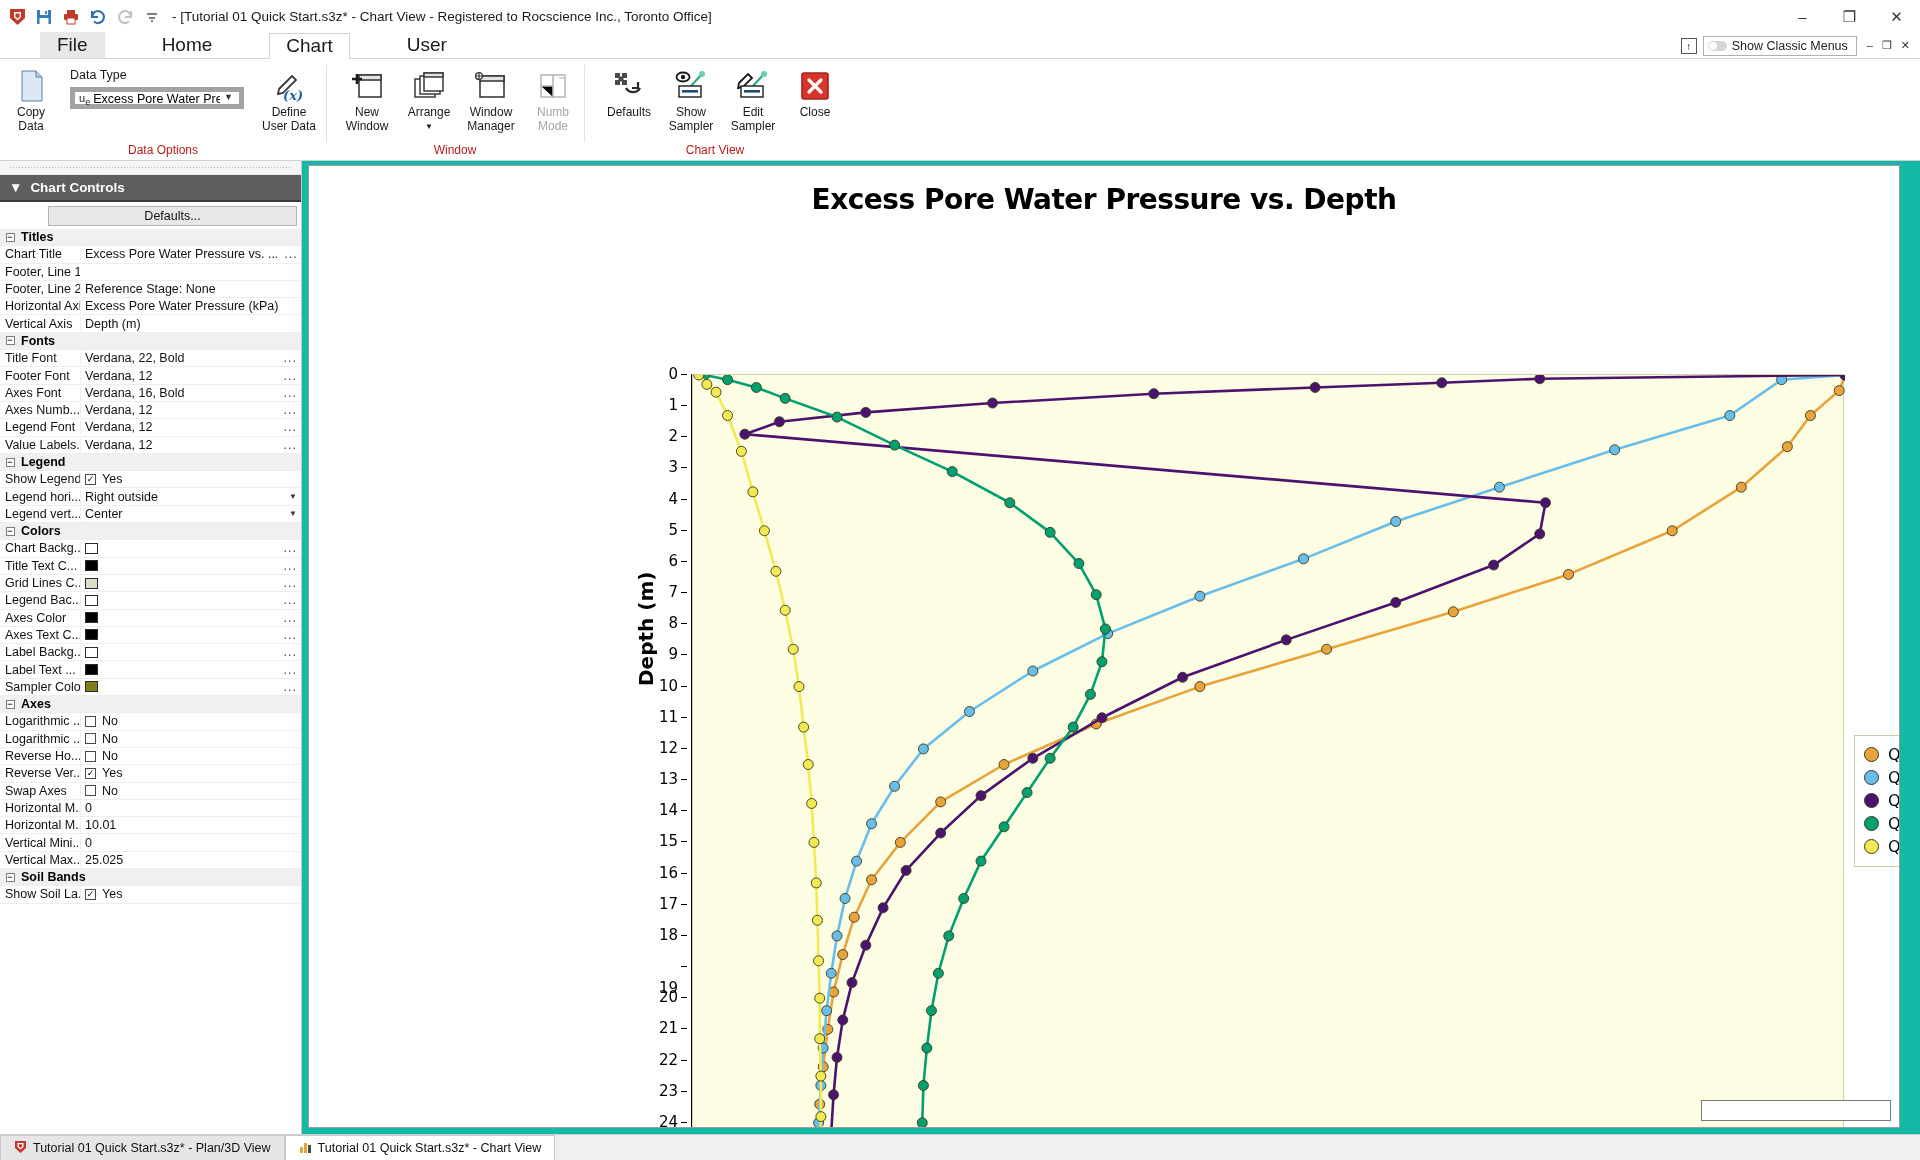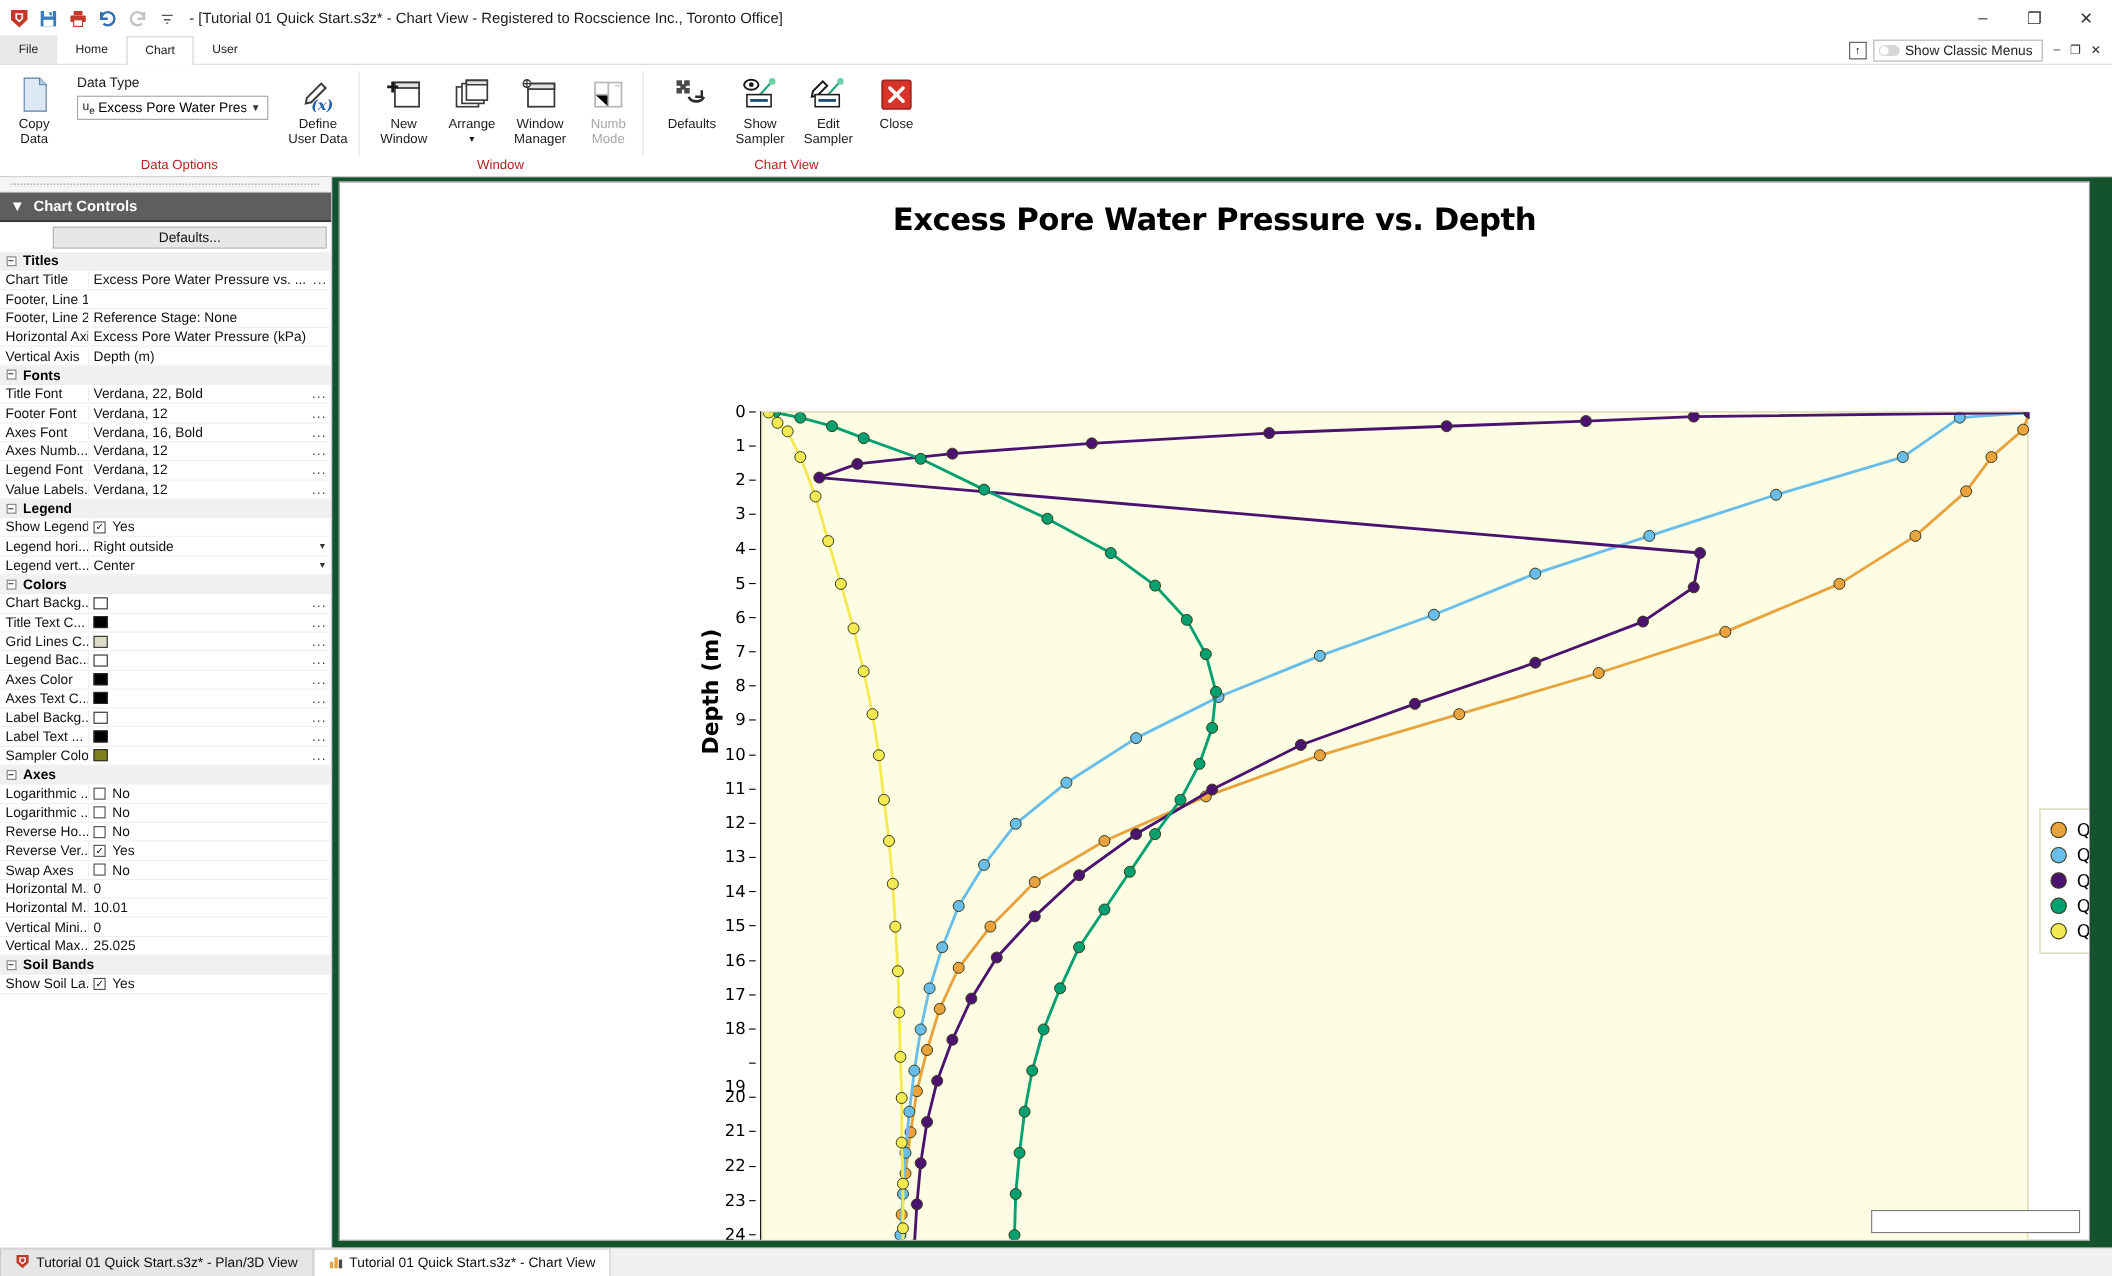--- a/index.html
+++ b/index.html
@@ -36,22 +36,22 @@
   }
   .wc { width: 47px; height: 33px; display: flex; align-items: center; justify-content: center;
         font-size: 15px; color: #333; }
 
   
   .ribbon-tabs {
     height: 26px; display: flex; align-items: flex-end;
     background: #ffffff; border-bottom: 1px solid #d4d4d4; position: relative;
   }
   .rtab {
-    padding: 4px 16px 5px 16px; font-size: 11px; color: #1a1a1a;
-    border: 1px solid transparent; border-bottom: none; line-height: 16px;
+    padding: 4px 16px 5px 16px; font-size: 19px; color: #1a1a1a;
+    border: 1px solid transparent; border-bottom: none; line-height: 16px; margin-left: 40px;
   }
   .rtab.active {
     background: #fff; border-color: #d4d4d4; position: relative; top: 1px;
   }
   .rtab.file { background: #e8e8e8; }
   .ribbon-right {
     position: absolute; right: 4px; bottom: 2px; display: flex; align-items: center; gap: 6px;
   }
   .classic-menus {
     border: 1px solid #b0b0b0; height: 20px; display: flex; align-items: center;
@@ -86,22 +86,22 @@
     font-size: 12px; color: #1a1a1a; text-align: center; line-height: 13.5px; padding-top: 2px;
   }
   .rbtn.wide { width: 74px; }
   .rbtn .glyph { height: 40px; display: flex; align-items: center; justify-content: center; }
   .rbtn.disabled { color: #a6a6a6; }
   .rbtn-lbl { white-space: pre-line; }
 
   .datatype-wrap { padding: 4px 8px 0 8px; width: 190px; }
   .datatype-lbl { font-size: 12.5px; color: #1a1a1a; margin-bottom: 5px; }
   .combo {
-    height: 22px; border: 1px solid #a3a3a3; background: #fff; display: flex;
-    align-items: center; padding: 0 2px 0 4px; font-size: 12.5px; position: relative;
+    height: 22px; border: 5px solid #a3a3a3; background: #fff; display: flex;
+    padding: 0 2px 0 4px; font-size: 12.5px; position: relative;
   }
   .combo .cb-text { flex: 1; white-space: nowrap; overflow: hidden; }
   .combo .cb-arrow { width: 17px; text-align: center; font-size: 9px; color: #333; }
   .ue-ico { font-size: 11px; margin-right: 3px; color: #1a1a1a; }
 
   
   .main { display: flex; height: 973px; background: #f0f0f0; }
 
   
   .sidebar {
@@ -135,21 +135,21 @@
   .pval { flex: 1; padding-left: 4px; border-left: 1px solid #eeeeee;
           white-space: nowrap; overflow: hidden; display: flex; align-items: center; gap: 6px; color:#111;}
   .pval .dots { margin-left: auto; padding-right: 4px; color: #444; letter-spacing: 1px; }
   .pval .drop { margin-left: auto; padding-right: 4px; font-size: 8px; color: #333; }
   .chk { width: 11px; height: 11px; border: 1px solid #4a4a4a; background: #fff;
          display: inline-flex; align-items: center; justify-content: center;
          font-size: 9px; line-height: 9px; color: #000; flex: none; }
   .swatch { width: 13px; height: 11px; border: 1px solid #2b2b2b; flex: none; }
 
   
-  .chartwrap { flex: 1; background: #14532d; padding: 4px 20px 6px 6px; display: flex; flex-direction: column;}
+  .chartwrap { flex: 1; background: #14b8a6; padding: 4px 20px 6px 6px; display: flex; flex-direction: column;}
   .chartdoc {
     flex: 1; background: #fff; border: 1px solid #9c9c9c; position: relative; overflow: hidden;
   }
   .chart-title {
     text-align: center; font-weight: bold; font-size: 28px; margin-top: 17px;
     font-family: "DejaVu Sans", sans-serif; letter-spacing: -0.5px;
   }
   .plotbox {
     position: absolute; left: 383px; top: 208px; width: 1152px; height: 779px;
     background: #fdfde3; border: 1px solid #cfcfa8;

